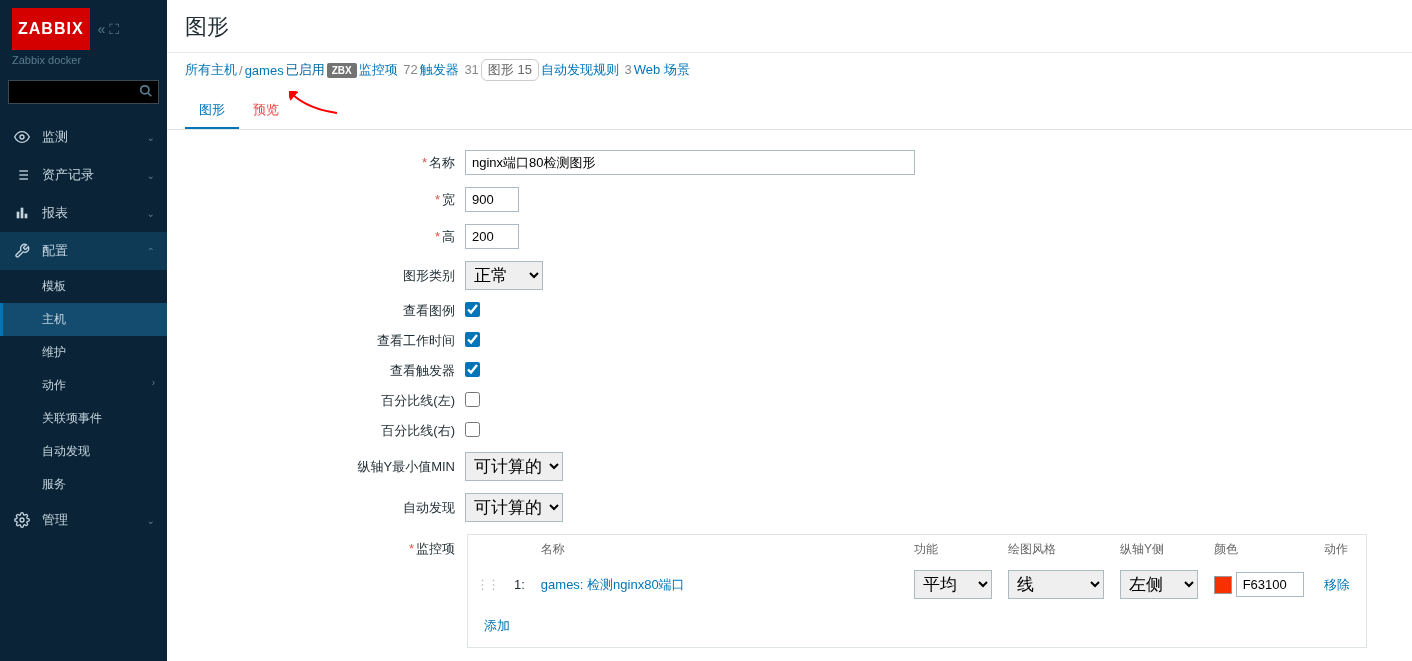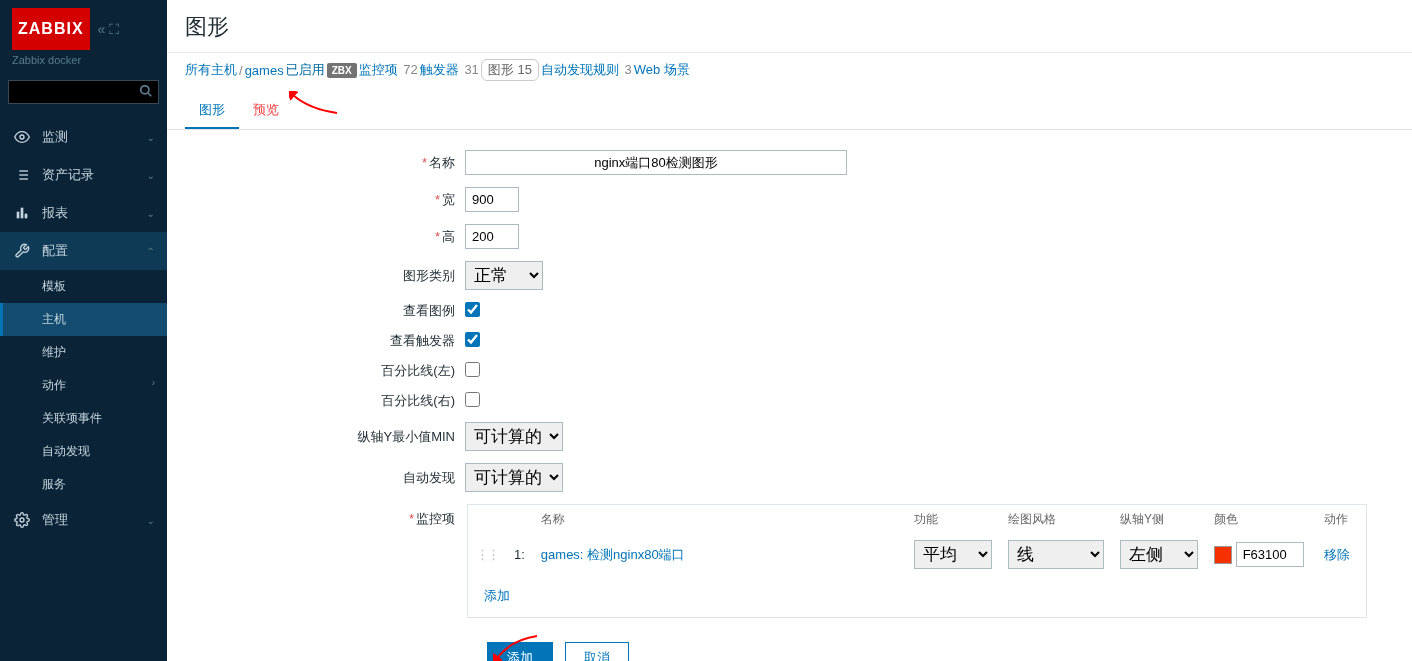--- a/index.html
+++ b/index.html
@@ -33,21 +33,21 @@
 .tab { padding: 8px 14px; cursor: pointer; color: #1f2c33; }
 .tab.active { border-bottom: 2px solid #0275b8; color: #0275b8; }
 .tab:not(.active) { color: #ef4444; }
 .arrow-red { position: relative; width: 60px; height: 20px; }
 .arrow-red svg { position: absolute; top: -2px; left: -4px; }
 .form-area { padding: 20px 18px; }
 .form-row { display: flex; align-items: center; margin-bottom: 12px; }
 .form-label { width: 280px; text-align: right; padding-right: 10px; color: #1f2c33; }
 .form-label .req { color: #d9534f; margin-right: 2px; }
 .form-ctrl input[type="text"] { border: 1px solid #acbbc2; padding: 4px 6px; font-size: 13px; }
-.form-ctrl input.wide { width: 382px; text-align: center; }
+.form-ctrl input.wide { width: 450px; }
 .form-ctrl input.num { width: 54px; }
 .form-ctrl select { border: 1px solid #acbbc2; padding: 3px 4px; font-size: 17px; min-width: 78px; }
 .form-ctrl input[type="checkbox"] { width: 15px; height: 15px; accent-color: #0275b8; }
 .items-table { margin-left: 2px; border: 1px solid #dfe4e7; width: 900px; }
 .items-table table { width: 100%; border-collapse: collapse; }
 .items-table th { text-align: left; font-weight: normal; color: #666; padding: 6px 8px; font-size: 12px; }
 .items-table td { padding: 6px 8px; vertical-align: middle; }
 .drag-handle { width: 12px; color: #bbb; cursor: move; letter-spacing: -2px; }
 .color-box { display: inline-block; width: 18px; height: 18px; vertical-align: middle; border: 1px solid #999; }
 .color-input { width: 68px; border: 1px solid #acbbc2; padding: 3px 4px; font-size: 12px; vertical-align: middle; }
@@ -187,20 +187,24 @@
       <div class="form-row">
           <div class="form-label"><span class="req">*</span><span>高</span></div>
           <div class="form-ctrl"><input type="text" class="num" value="200" style=""></div>
         </div>
       <div class="form-row">
           <div class="form-label">图形类别</div>
           <div class="form-ctrl"><select><option>正常</option></select></div>
         </div>
       <div class="form-row">
           <div class="form-label">查看图例</div>
+          <div class="form-ctrl"><input type="checkbox" checked="" style=""></div>
+        </div>
+      <div class="form-row">
+          <div class="form-label">查看工作时间</div>
           <div class="form-ctrl"><input type="checkbox" checked="" style=""></div>
         </div>
       <div class="form-row">
           <div class="form-label">查看触发器</div>
           <div class="form-ctrl"><input type="checkbox" checked="" style=""></div>
         </div>
       <div class="form-row">
           <div class="form-label">百分比线(左)</div>
           <div class="form-ctrl"><input type="checkbox" style=""></div>
         </div>

